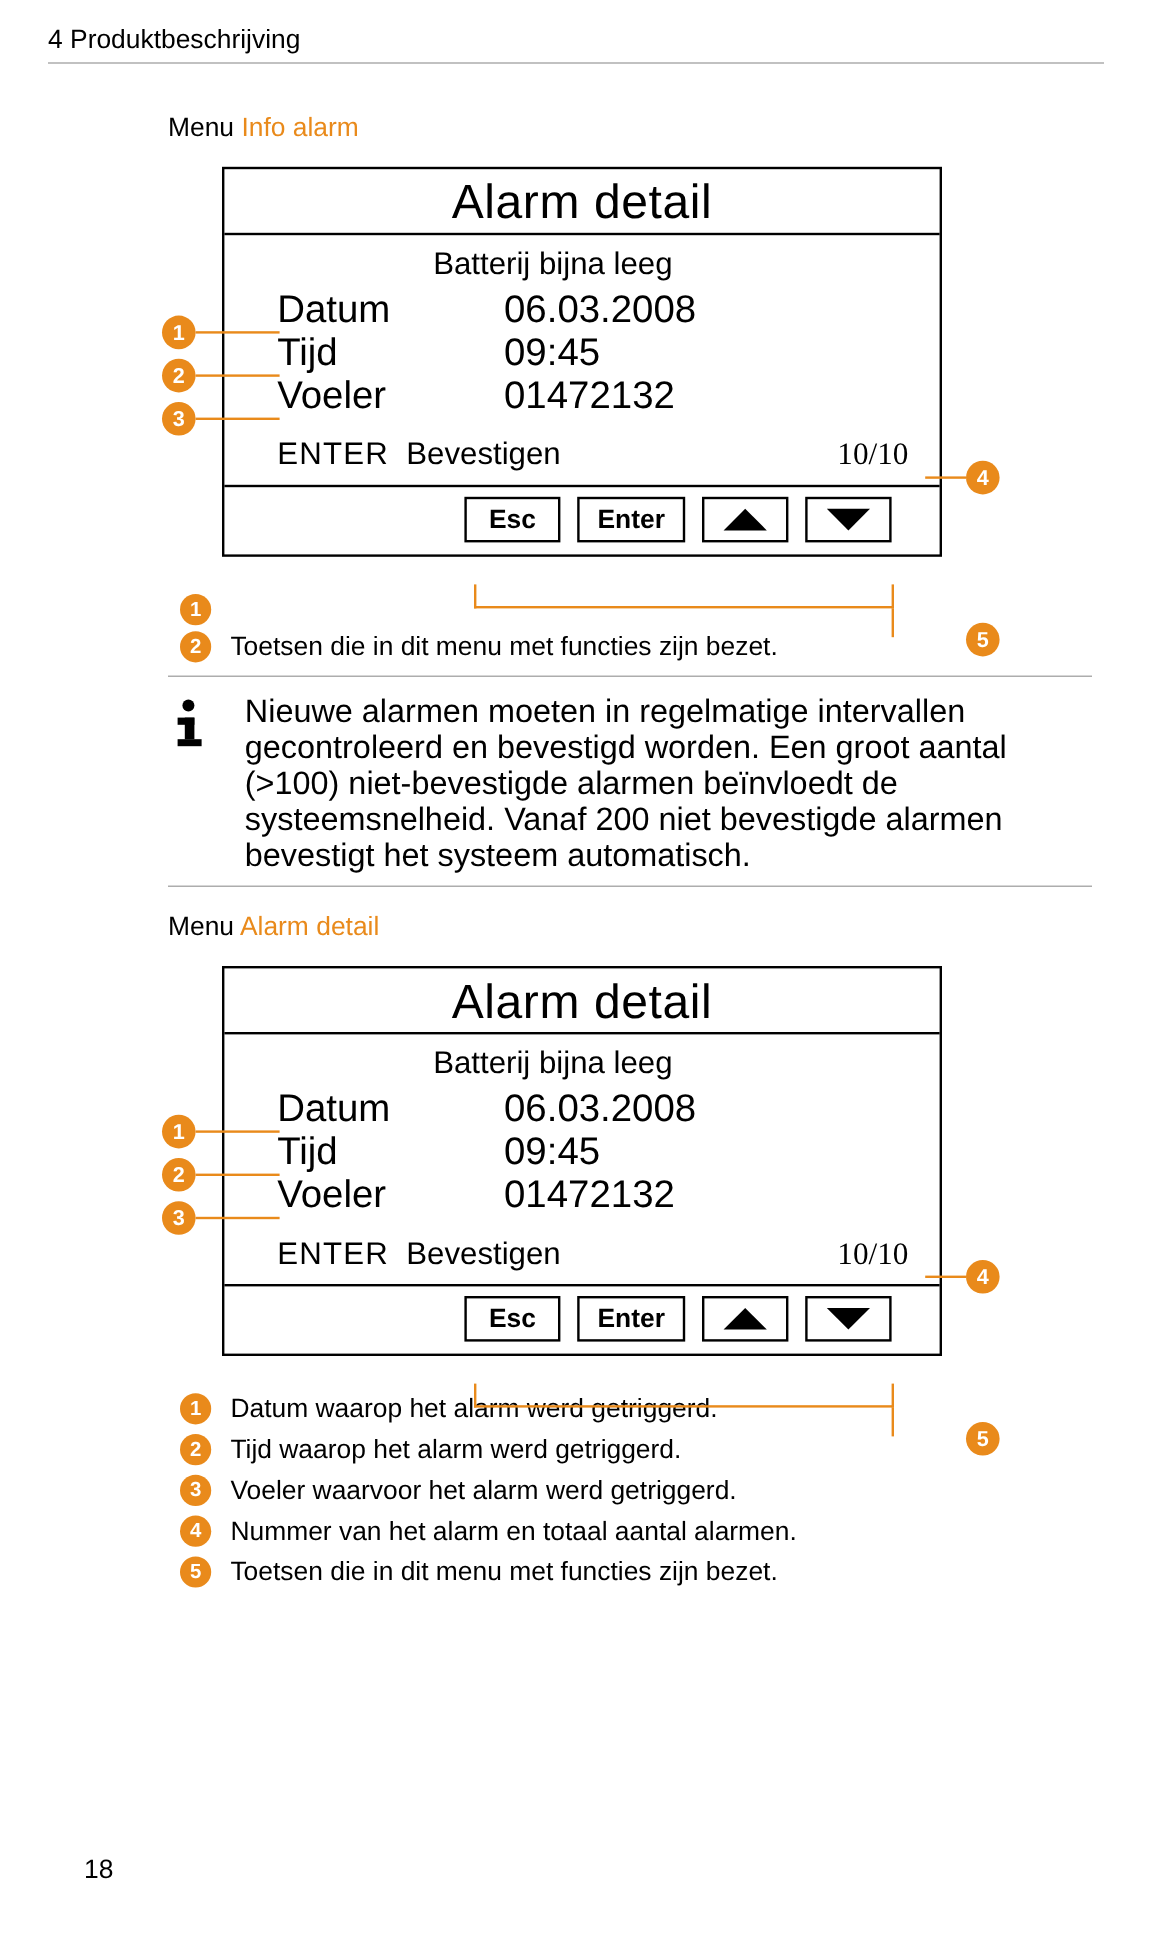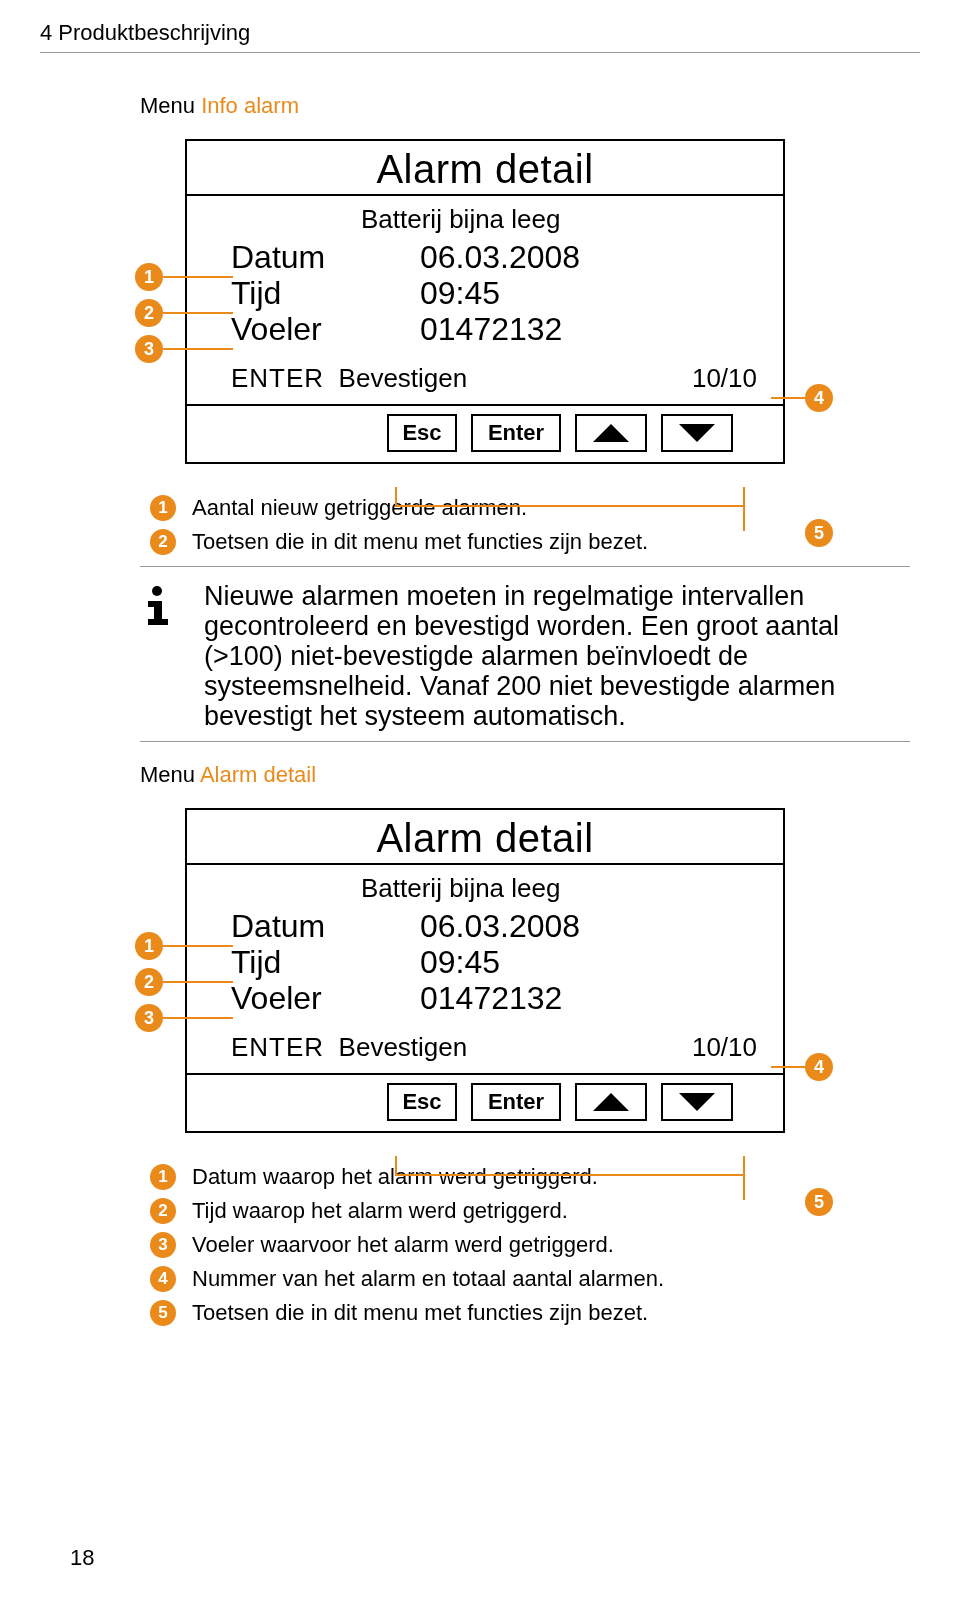--- a/index.html
+++ b/index.html
@@ -65,39 +65,39 @@
   .shot-row .label { width: 170px; }
   .shot-row .val { flex: 1; margin-left: 19px; }
   .shot-enter {
     display: flex;
     font-size: 26px;
     padding: 10px 20px 10px 44px;
     align-items: baseline;
   }
   .shot-enter .hint { width: 300px; }
   .shot-enter .enter-word { letter-spacing: 1px; }
-  .shot-enter .count { margin-left: auto; padding-right: 6px; }
+  .shot-enter .count { margin-left: auto; padding-right: 6px; font-family: Liberation Serif, serif; }
   .shot-buttons {
     display: flex;
     gap: 14px;
     padding: 8px 0 10px 200px;
     position: relative;
   }
   .kbtn {
     border: 2px solid #000;
     height: 38px;
     display: inline-flex;
     align-items: center;
     justify-content: center;
     font-size: 22px;
     font-weight: bold;
     background: #fff;
     position: relative;
   }
-  .kbtn.esc { width: 70px; text-align: right; }
+  .kbtn.esc { width: 80px; text-align: right; }
   .kbtn.ent { width: 90px; }
   .kbtn.arrow { width: 72px; }
   .tri-up {
     width: 0; height: 0;
     border-left: 18px solid transparent;
     border-right: 18px solid transparent;
     border-bottom: 18px solid #000;
   }
   .tri-down {
     width: 0; height: 0;
@@ -262,21 +262,20 @@
         <div class="kbtn arrow">
             <div class="tri-down"></div>
           </div>
       </div>
     </div>
   </div>
 
   <div class="legend">
     <div class="legend-row">
       <span class="legend-badge">1</span>
-      <span>Aantal nieuw getriggerde alarmen.</span>
     </div>
     <div class="legend-row">
       <span class="legend-badge">2</span>
       <span>Toetsen die in dit menu met functies zijn bezet.</span>
     </div>
   </div>
 
   <hr class="info-hr">
   <div class="info-block">
     <div class="info-icon">

